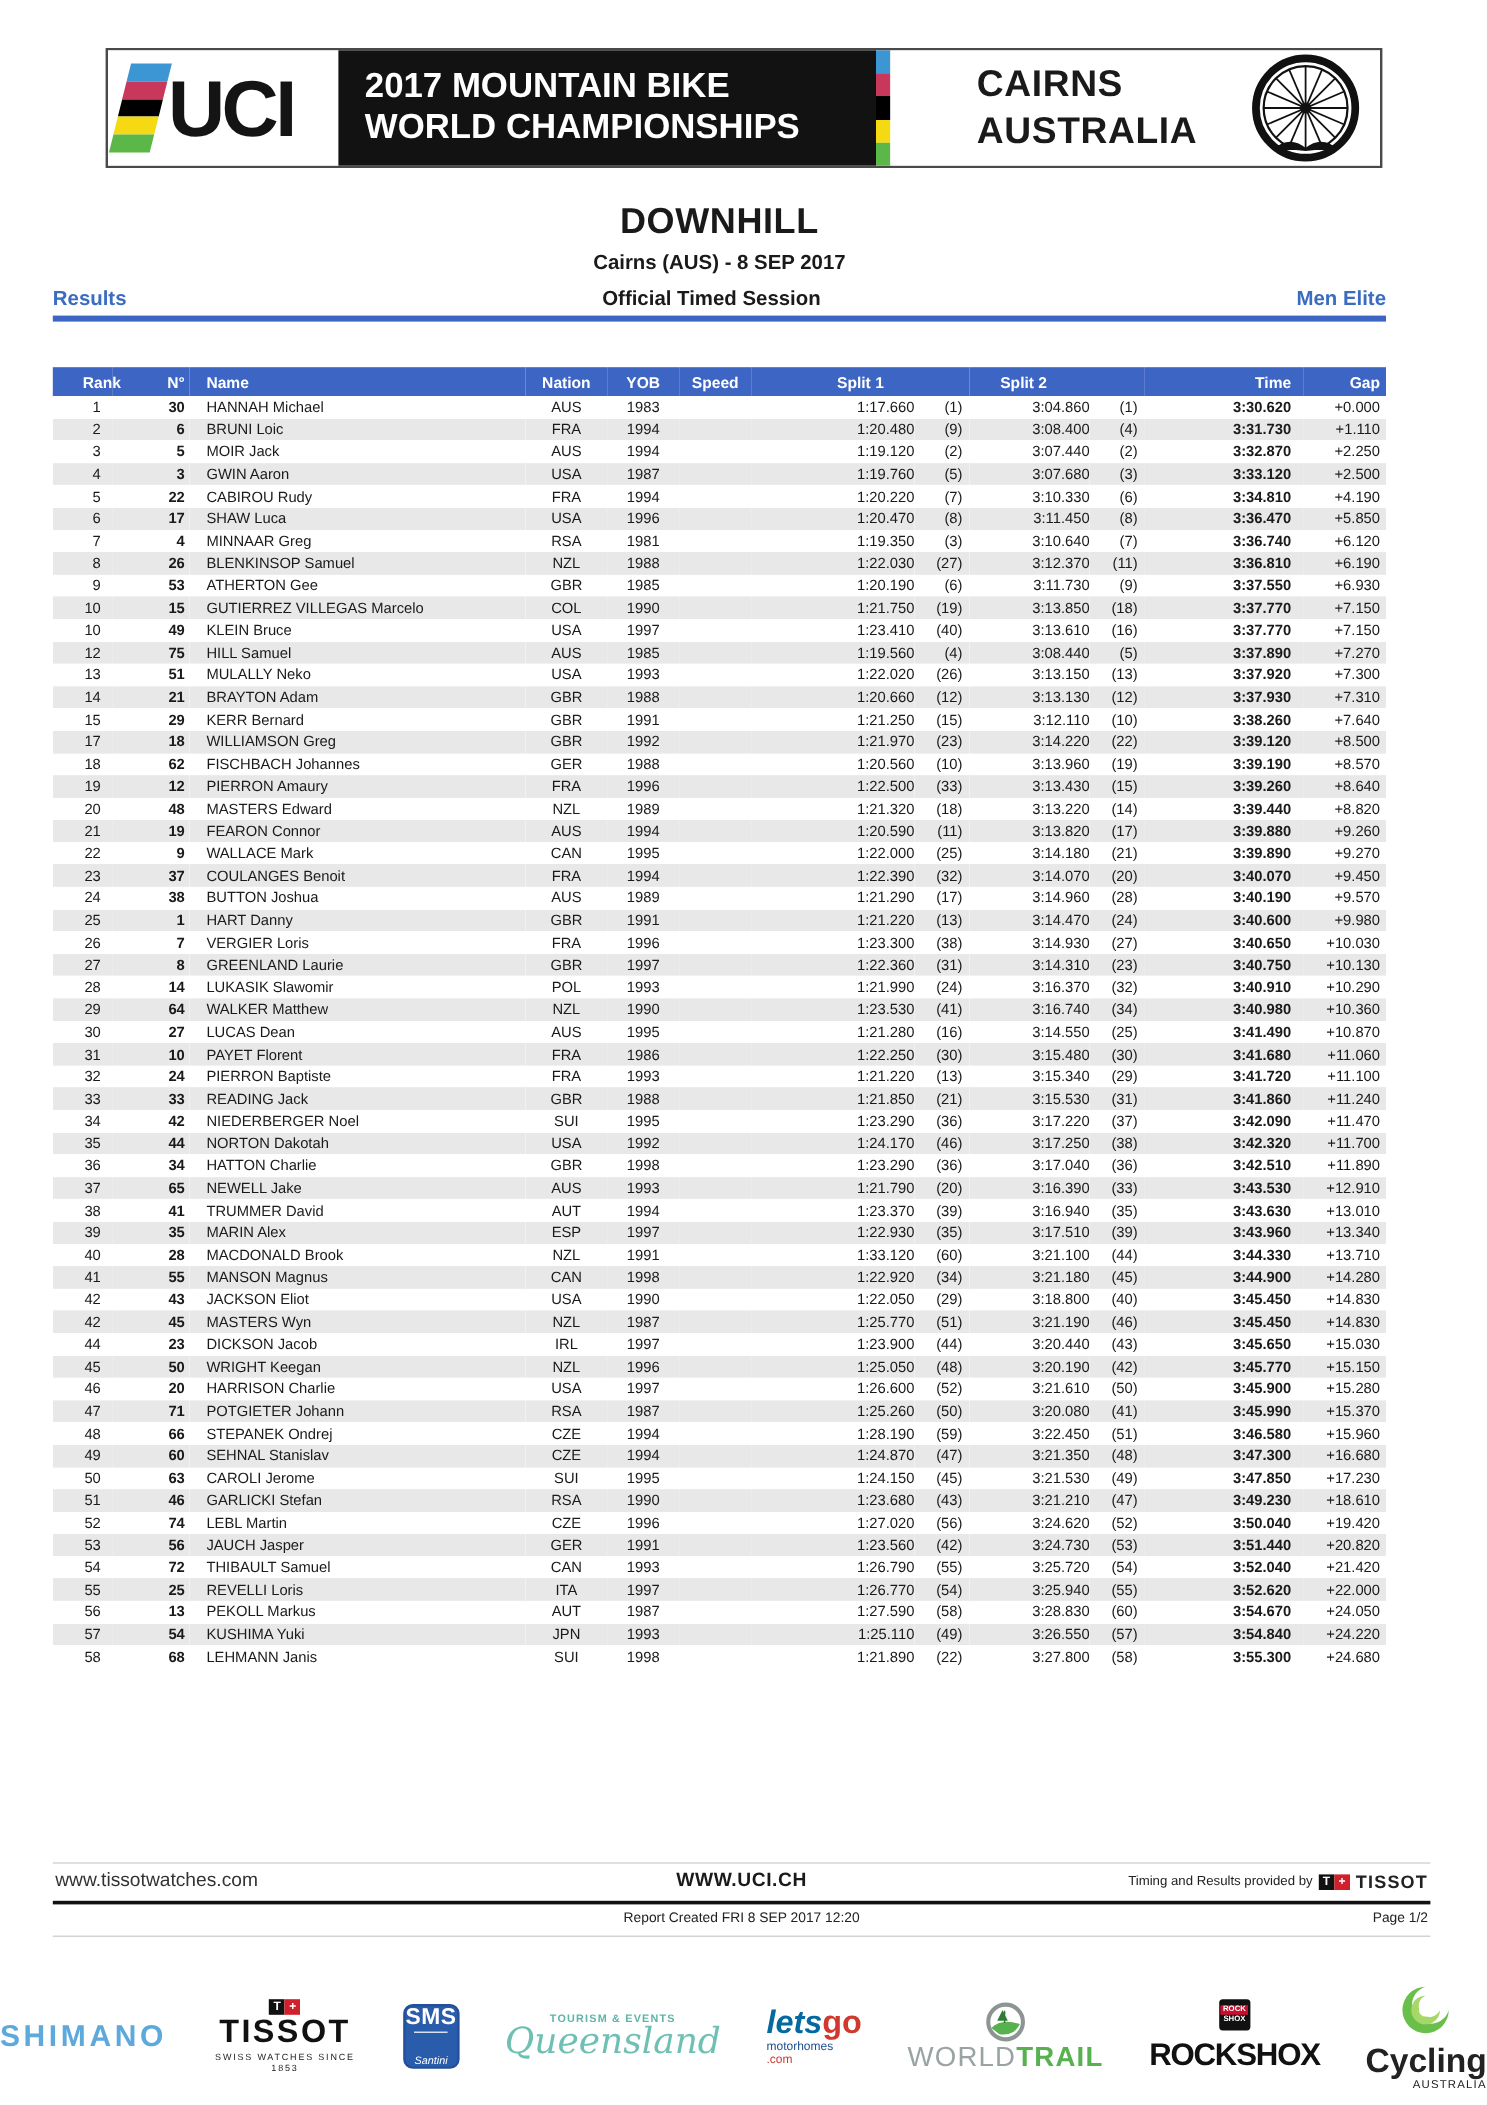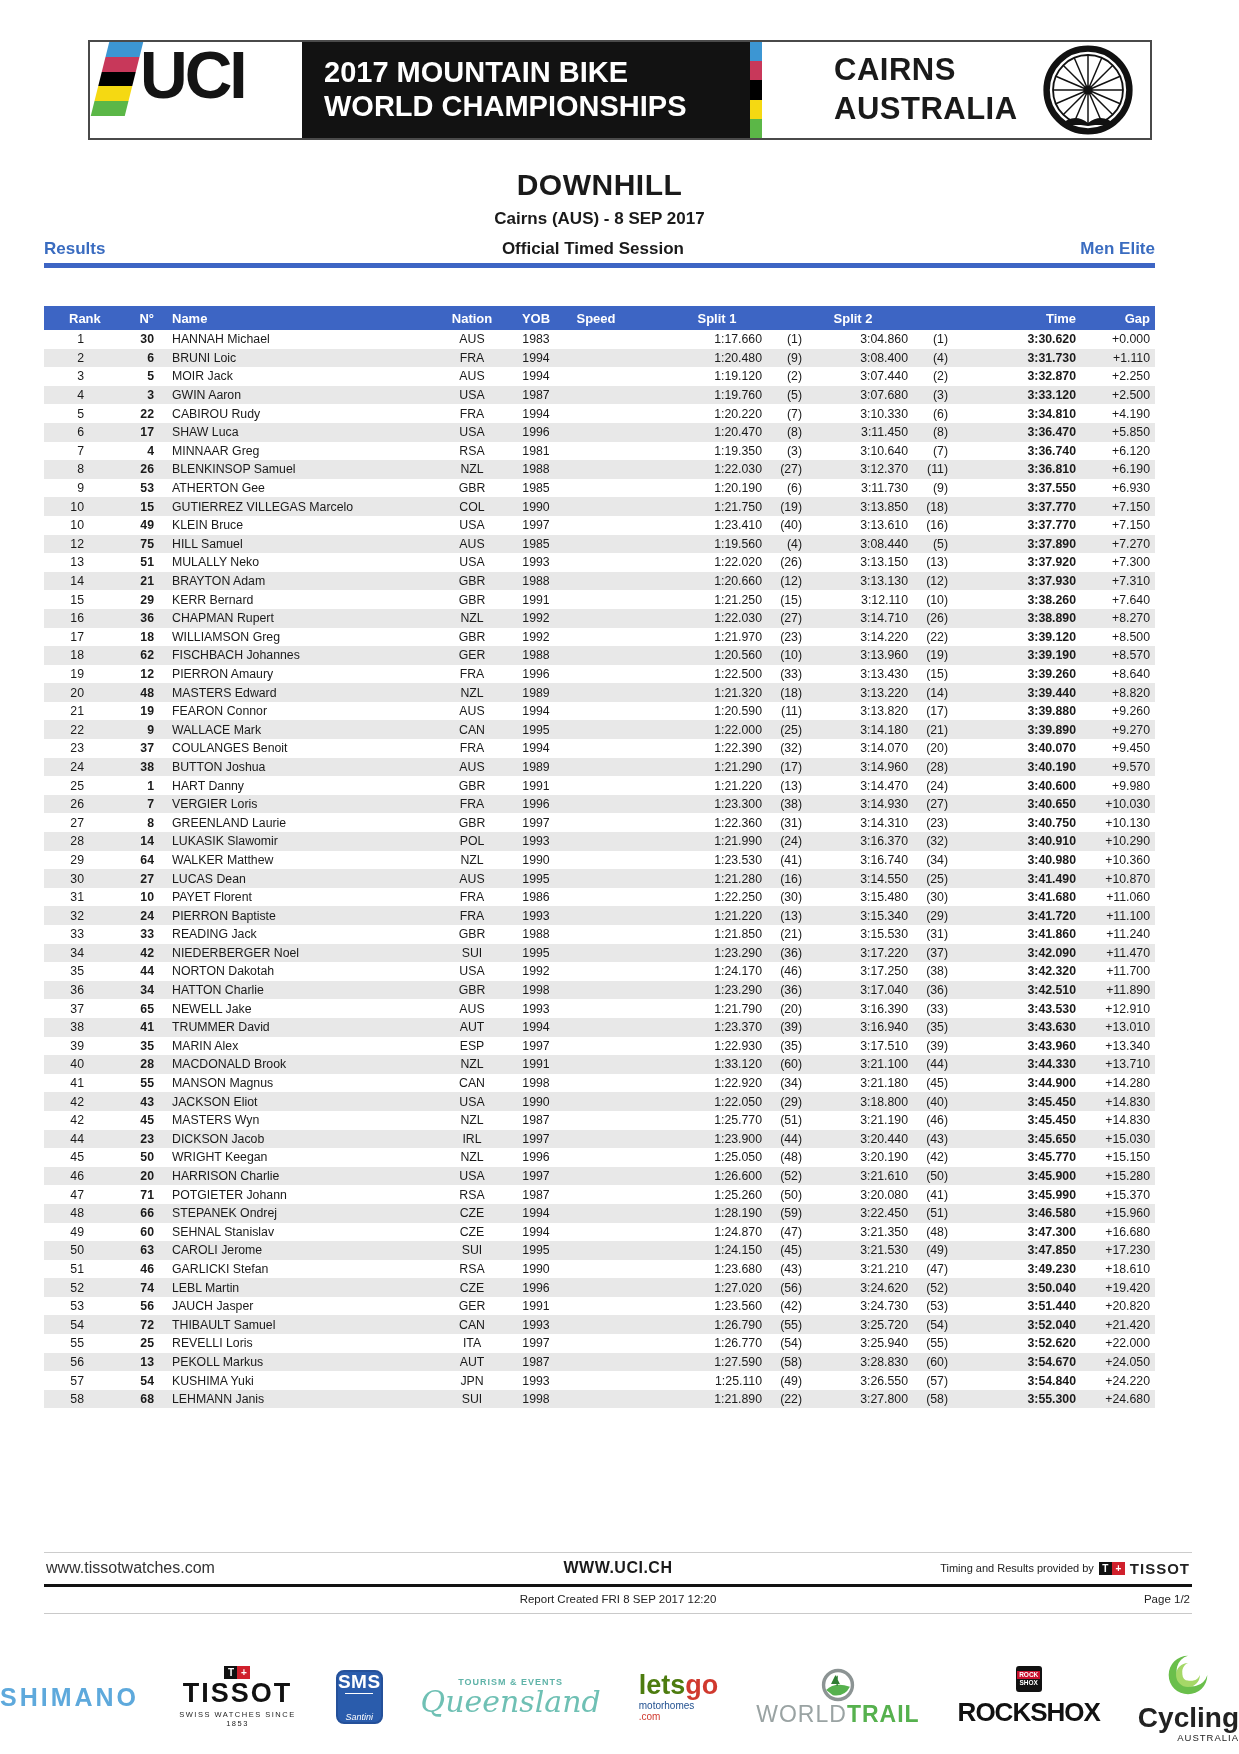--- a/index.html
+++ b/index.html
@@ -5,21 +5,21 @@
   * { margin:0; padding:0; box-sizing:border-box; }
   body {
     width:1239px; height:1754px; position:relative; background:#ffffff;
     font-family:"Liberation Sans", sans-serif; color:#1a1a1a; overflow:hidden;
   }
   
   .banner {
     position:absolute; left:88px; top:40px; width:1064px; height:100px;
     border:2px solid #4a4a4a; display:flex; background:#fff;
   }
-  .uci-section { width:212px; display:flex; align-items:flex-start; padding-left:10px; background:#fff; }
+  .uci-section { width:192px; display:flex; align-items:center; padding-left:10px; background:#fff; }
   .uci-stripes { width:34px; height:74px; transform:skewX(-14deg); margin-right:6px; display:flex; flex-direction:column; }
   .uci-stripes span { flex:1; }
   .uci-text { font-size:66px; font-weight:900; letter-spacing:-3px; color:#141414; line-height:1; }
   .black-box { width:448px; background:#121212; color:#fff; display:flex; flex-direction:column; justify-content:center; padding-left:22px; }
   .black-box div { font-size:29px; font-weight:800; line-height:1.16; letter-spacing:0px; }
   .rainbow-strip { width:12px; display:flex; flex-direction:column; }
   .rainbow-strip span { flex:1; }
   .cairns-section { flex:1; display:flex; align-items:center; justify-content:space-between; padding:0 16px 0 26px; background:#fff; }
   .cairns-text div { font-size:31px; font-weight:600; line-height:1.25; color:#1a1a1a; letter-spacing:0.5px;margin-left:46px; }
   .wheel { width:92px; height:92px; }
@@ -73,21 +73,21 @@
   .tissot-logo .tplus{ margin:0 auto 1px auto; justify-content:center; display:flex;}
   .tissot-name { font-size:27px; font-weight:800; letter-spacing:2px; color:#111; line-height:1; }
   .tissot-tag { font-size:7.5px; letter-spacing:1.5px; color:#222; margin-top:3px; }
   .santini-badge { width:52px; height:54px; background:#2a5cac; border:2px solid #24509a; border-radius:8px; color:#fff; display:flex; flex-direction:column; align-items:center; justify-content:center; }
   .santini-top { font-size:19px; font-weight:800; letter-spacing:0.5px; line-height:1; }
   .santini-bottom { font-size:9px; font-style:italic; border-top:1px solid #fff; margin-top:2px; padding-top:18px; }
   .qld { text-align:center; color:#6fc0b4; }
   .qld-top { font-size:9px; font-weight:700; letter-spacing:1px; color:#5fb3a8; }
   .qld-script { font-family:"DejaVu Serif", serif; font-style:italic; font-size:30px; line-height:1; }
   .letsgo-line { font-size:27px; font-weight:800; line-height:1; }
-  .lg-lets { color:#4d7c0f; } .lg-go { color:#d0392e; }
+  .lg-lets { color:#0369a1;font-style:italic; } .lg-go { color:#d0392e; }
   .letsgo-sub { font-size:10px; margin-top:1px; }
   .lg-motor { color:#1f4f8f; } .lg-com { color:#d0392e; }
   .rockshox { display:flex; align-items:center; gap:5px; }
   .rs-badge { width:26px; height:26px; background:#111; border-radius:3px; color:#fff; display:flex; flex-direction:column; align-items:center; justify-content:center; }
   .rs-badge .r1 { background:#c8102e; font-size:6.5px; font-weight:800; padding:0 2px; line-height:1.3; }
   .rs-badge .r2 { font-size:6.5px; font-weight:800; line-height:1.3; }
   .rs-name { font-size:26px; font-weight:900; letter-spacing:-1px; color:#111; font-stretch:condensed; }
   .wt-icon { width:34px; height:34px; margin-bottom:1px; }
   .wt-text { font-size:23px; line-height:1; }
   .wt-world { color:#9aa3a3; font-weight:400; letter-spacing:1px; }
@@ -391,34 +391,20 @@
         <td class="c-yob">1991</td>
         <td class="c-speed"></td>
         <td class="c-split">1:21.250</td>
         <td class="c-sprank">(15)</td>
         <td class="c-split">3:12.110</td>
         <td class="c-sprank">(10)</td>
         <td class="c-time">3:38.260</td>
         <td class="c-gap">+7.640</td>
       </tr>
       <tr>
-        <td class="c-rank">16</td>
-        <td class="c-no">36</td>
-        <td class="c-name">CHAPMAN Rupert</td>
-        <td class="c-nation">NZL</td>
-        <td class="c-yob">1992</td>
-        <td class="c-speed"></td>
-        <td class="c-split">1:22.030</td>
-        <td class="c-sprank">(27)</td>
-        <td class="c-split">3:14.710</td>
-        <td class="c-sprank">(26)</td>
-        <td class="c-time">3:38.890</td>
-        <td class="c-gap">+8.270</td>
-      </tr>
-      <tr>
         <td class="c-rank">17</td>
         <td class="c-no">18</td>
         <td class="c-name">WILLIAMSON Greg</td>
         <td class="c-nation">GBR</td>
         <td class="c-yob">1992</td>
         <td class="c-speed"></td>
         <td class="c-split">1:21.970</td>
         <td class="c-sprank">(23)</td>
         <td class="c-split">3:14.220</td>
         <td class="c-sprank">(22)</td>

